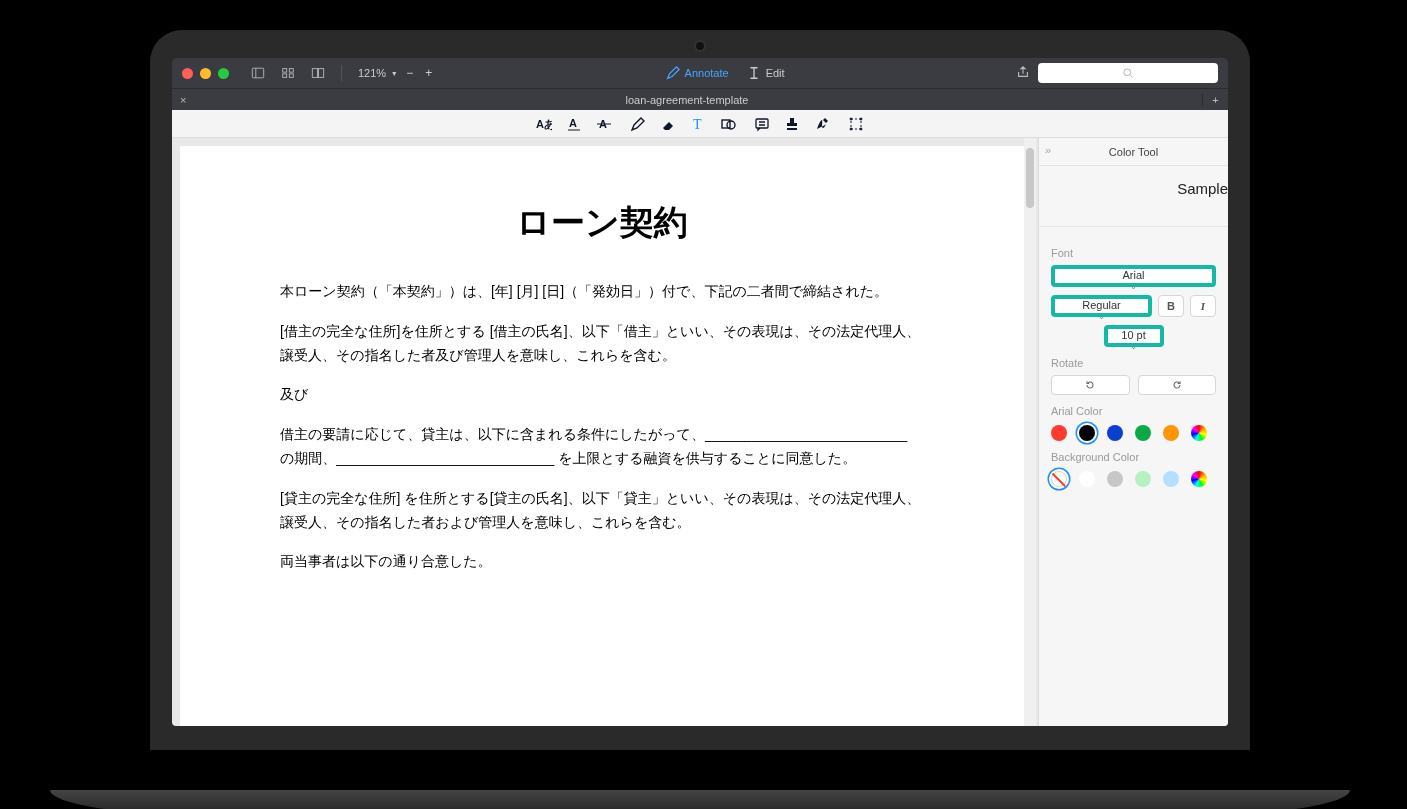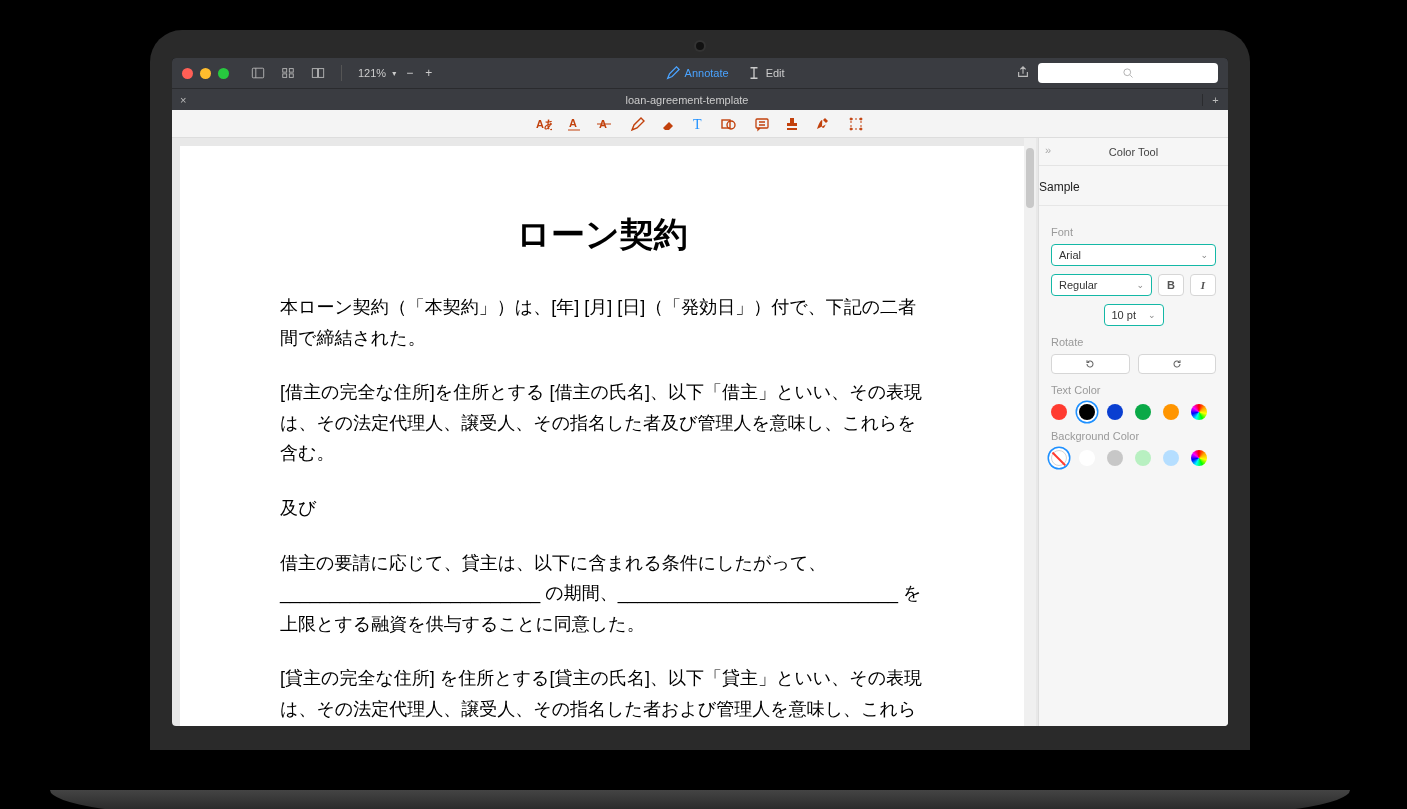--- a/index.html
+++ b/index.html
@@ -101,44 +101,44 @@
 
   
   .tabbar{height:22px;background:#3a3c41;border-top:1px solid #2a2b2e;display:flex;align-items:center;color:#ccc;font-size:11px;position:relative;}
   .tab{flex:1;display:flex;align-items:center;justify-content:center;position:relative;}
   .tab-close{position:absolute;left:8px;color:#bbb;cursor:pointer;}
   .tab-add{width:26px;display:flex;align-items:center;justify-content:center;color:#bbb;border-left:1px solid #2a2b2e;cursor:pointer;}
 
   
   .anntoolbar{height:28px;background:#f4f4f4;border-bottom:1px solid #ddd;display:flex;align-items:center;justify-content:center;gap:18px;}
   .anntoolbar .grp{display:flex;gap:14px;}
-  .anntoolbar .ico{width:16px;height:16px;color:#c2410c;display:flex;align-items:center;justify-content:center;cursor:pointer;}
+  .anntoolbar .ico{width:16px;height:16px;color:#0f172a;display:flex;align-items:center;justify-content:center;cursor:pointer;}
   .anntoolbar .ico.active{color:#1e90ff;}
   .anntoolbar svg{width:16px;height:16px;}
 
   
   .main{flex:1;display:flex;background:#e8e8e8;overflow:hidden;}
   .doc-area{flex:1;position:relative;overflow:hidden;}
   .doc-area::-webkit-scrollbar{width:14px;}
   .scroll-outer{position:absolute;inset:8px 14px 0 8px;overflow:hidden;}
-  .page{background:#fff;margin:0 auto;width:calc(100% - 0px);height:100%;padding:48px 100px;box-shadow:0 1px 4px rgba(0,0,0,.2);}
+  .page{background:#fff;margin:0 auto;width:calc(100% - 0px);height:100%;padding:36px 100px;box-shadow:0 1px 4px rgba(0,0,0,.2);}
   .doc-title{font-size:34px;font-weight:700;text-align:center;margin:18px 0 34px;font-family:"Hiragino Sans","Hiragino Kaku Gothic ProN","Yu Gothic",sans-serif;}
-  .doc-body p{font-size:18px;line-height:1.7;margin-bottom:16px;font-family:"Hiragino Sans","Hiragino Kaku Gothic ProN","Yu Gothic",sans-serif;margin-top:24px;}
+  .doc-body p{font-size:14px;line-height:1.7;margin-bottom:16px;font-family:"Hiragino Sans","Hiragino Kaku Gothic ProN","Yu Gothic",sans-serif;}
   .doc-body .bold{font-weight:700;}
   .vscroll{position:absolute;right:2px;top:0;bottom:0;width:12px;background:#f0f0f0;}
   .vscroll .thumb{position:absolute;left:2px;right:2px;top:10px;height:60px;background:#c8c8c8;border-radius:4px;}
 
   
   .panel{width:190px;background:#f6f6f6;border-left:1px solid #ddd;display:flex;flex-direction:column;font-size:11px;color:#555;}
   .panel-head{height:28px;border-bottom:1px solid #e4e4e4;display:flex;align-items:center;justify-content:center;position:relative;font-size:11px;color:#444;}
   .panel-collapse{position:absolute;left:6px;top:6px;color:#aaa;cursor:pointer;}
   .panel-section{padding:10px 12px;}
-  .sample{text-align:left;font-size:12px;color:#222;padding:14px 0 11px;border-bottom:1px solid #e6e6e6;}
+  .sample{text-align:right;font-size:15px;color:#222;padding:14px 0 29px;border-bottom:1px solid #e6e6e6;}
   .plabel{color:#9a9a9a;margin:10px 0 6px;font-size:11px;}
-  .psel{display:flex;align-items:center;justify-content:space-between;background:#fff;border:1px solid #14b8a6;border-radius:4px;height:22px;padding:0 7px;font-size:11px;color:#333;cursor:pointer;}
+  .psel{display:flex;align-items:center;justify-content:space-between;background:#fff;border:4px solid #14b8a6;border-radius:4px;height:22px;padding:0 7px;font-size:11px;color:#333;cursor:pointer;flex-direction:column;}
   .psel .chev{color:#888;font-size:9px;}
   .row{display:flex;gap:6px;margin-top:8px;justify-content:center;}
   .bi{width:26px;height:22px;border:1px solid #d6d6d6;border-radius:4px;background:#fff;display:flex;align-items:center;justify-content:center;font-weight:700;cursor:pointer;}
   .italic{font-style:italic;font-family:serif;}
   .sizebox{width:60px;}
   .rotrow{display:flex;gap:8px;}
   .rotbtn{flex:1;height:20px;border:1px solid #d6d6d6;border-radius:4px;background:#fff;display:flex;align-items:center;justify-content:center;cursor:pointer;}
   .rotbtn svg{width:12px;height:12px;color:#666;}
   .swatches{display:flex;gap:12px;margin-top:8px;}
   .sw{width:16px;height:16px;border-radius:50%;cursor:pointer;}
@@ -360,21 +360,21 @@
                     <path d="M4 8a4 4 0 1 0 1.2-2.8M4 3v3h3"></path>
                   </svg>
                 </div>
               <div class="rotbtn">
                   <svg viewBox="0 0 16 16" fill="none" stroke="currentColor" stroke-width="1.4">
                     <path d="M12 8a4 4 0 1 1-1.2-2.8M12 3v3H9"></path>
                   </svg>
                 </div>
             </div>
 
-            <div class="plabel">Text Color</div>
+            <div class="plabel">Arial Color</div>
             <div class="swatches" id="tc-row">
                 <div class="sw" style="background: rgb(255, 59, 48);"></div>
                 <div class="sw sel" style="background: rgb(0, 0, 0);"></div>
                 <div class="sw" style="background: rgb(10, 63, 209);"></div>
                 <div class="sw" style="background: rgb(10, 169, 71);"></div>
                 <div class="sw" style="background: rgb(255, 149, 0);"></div>
                 <div class="sw sw-rainbow"></div>
               </div>
 
             <div class="plabel">Background Color</div>

